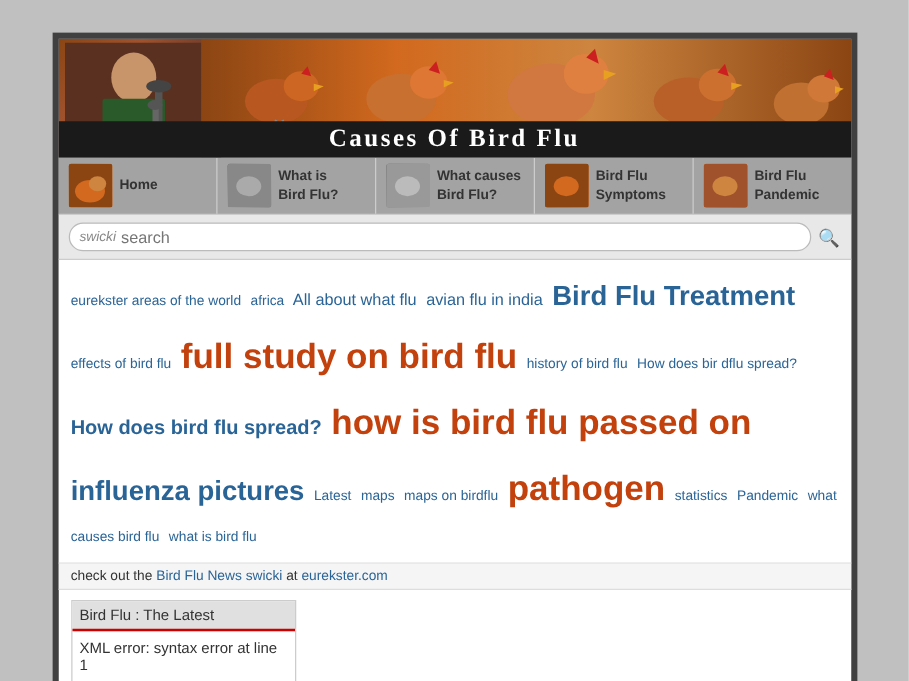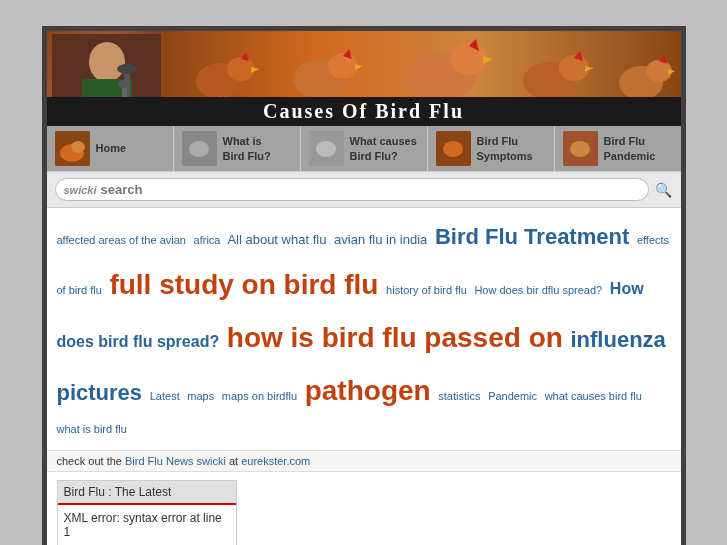--- a/index.html
+++ b/index.html
@@ -121,31 +121,29 @@
       border-radius: 12px;
       padding: 3px 8px;
       flex: 1;
     }
 
     .swicki-logo {
       color: #888;
       font-size: 11px;
       font-style: italic;
       margin-right: 4px;
-      font-weight: bold;
     }
 
     #search-input {
       border: none;
       outline: none;
       font-size: 13px;
       color: #999;
       flex: 1;
       background: transparent;
-      font-weight: bold;
     }
 
     .search-icon-btn {
       margin-left: 6px;
       cursor: pointer;
       color: #666;
       font-size: 14px;
     }
 
     
@@ -369,21 +367,21 @@
 
   <div id="search-bar">
     <div id="search-input-wrapper">
       <span class="swicki-logo">swicki</span>
       <input id="search-input" type="text" value="" placeholder="search" style="">
     </div>
     <span class="search-icon-btn">🔍</span>
   </div>
 
   <div id="tag-cloud">
-    <a class="tag-small">affected areas of the avian</a>
+    <a class="tag-small">eurekster areas of the world</a>
     <a class="tag-small">africa</a>
     <a class="tag-medium">All about what flu</a>
     <a class="tag-medium">avian flu in india</a>
     <a class="tag-xlarge">Bird Flu Treatment</a>
     <a class="tag-small">effects of bird flu</a>
     <a class="tag-xxlarge">full study on bird flu</a>
     <a class="tag-small">history of bird flu</a>
     <a class="tag-small">How does bir dflu spread?</a>
     <a class="tag-large">How does bird flu spread?</a>
     <a class="tag-xxlarge">how is bird flu passed on</a>

